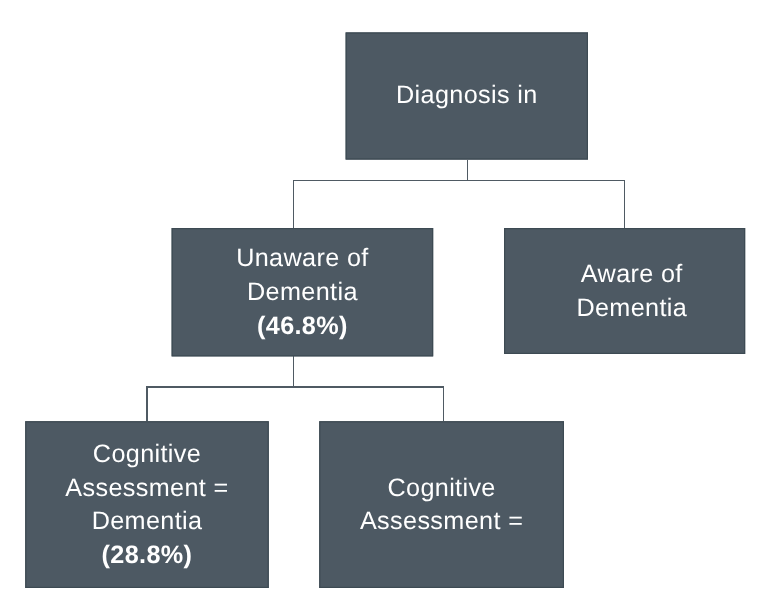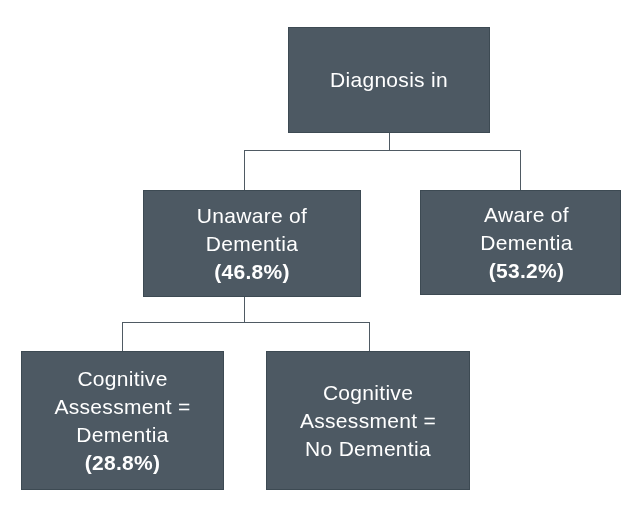--- a/index.html
+++ b/index.html
@@ -63,29 +63,27 @@
 
   <div class="node node-unaware">
     <div class="line">Unaware of</div>
     <div class="line">Dementia</div>
     <div class="line value">(46.8%)</div>
   </div>
 
   <div class="node node-aware">
     <div class="line">Aware of</div>
     <div class="line">Dementia</div>
-    <div class="line value">(53.2%)</div>
   </div>
 
   <div class="node node-cog-dementia">
     <div class="line">Cognitive</div>
     <div class="line">Assessment =</div>
     <div class="line">Dementia</div>
     <div class="line value">(28.8%)</div>
   </div>
 
   <div class="node node-cog-no-dementia">
     <div class="line">Cognitive</div>
     <div class="line">Assessment =</div>
-    <div class="line">No Dementia</div>
   </div>
 
 </div>
 
 </body></html>

